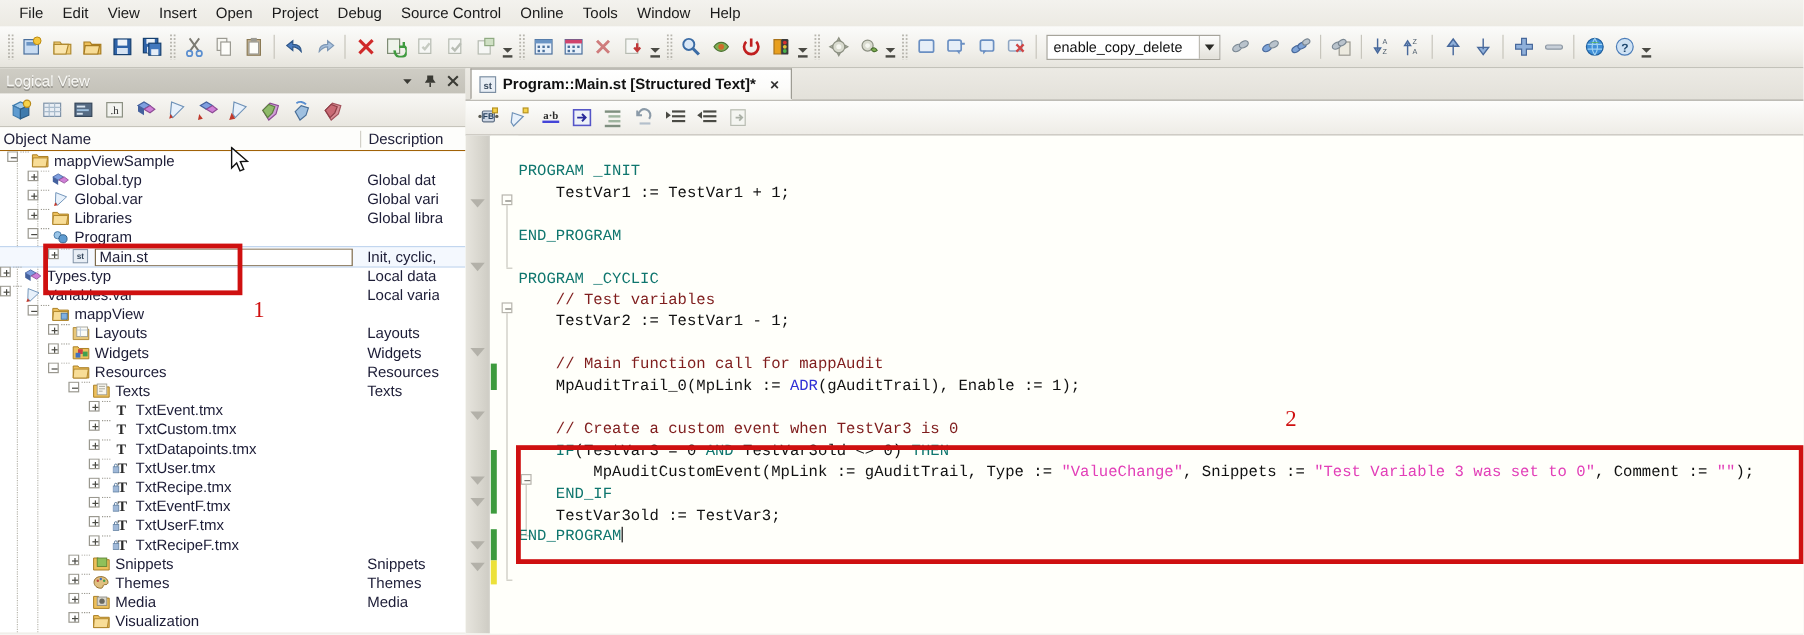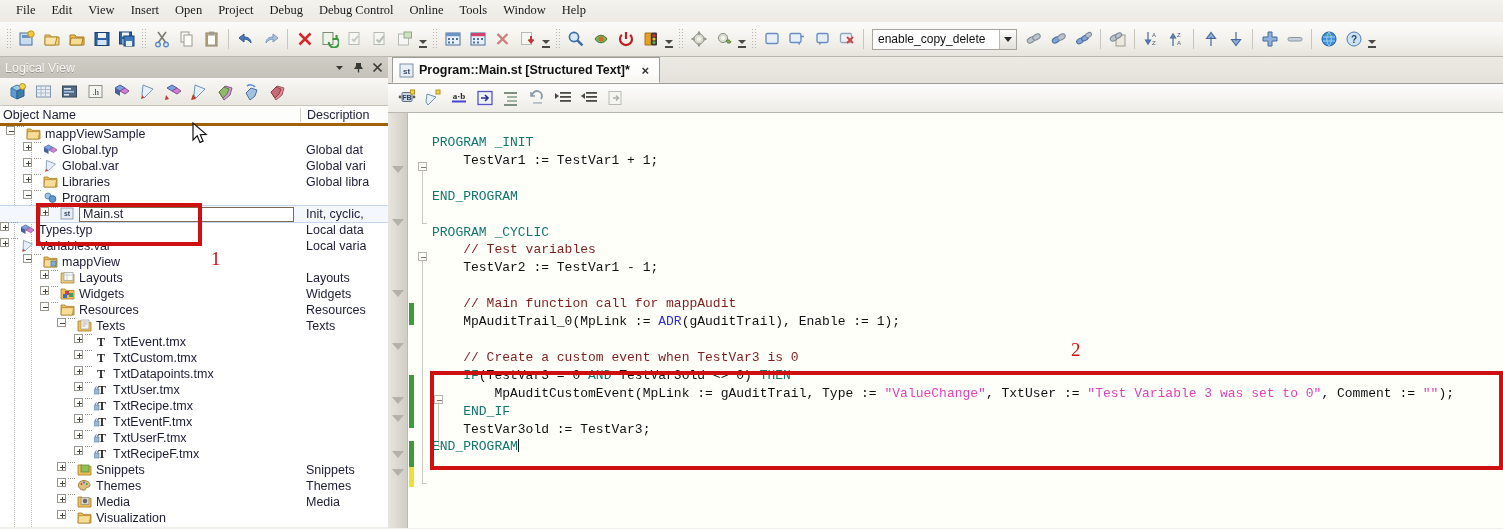--- a/index.html
+++ b/index.html
@@ -21,21 +21,20 @@
     position: absolute; left: 0; top: 0; width: 1503px; height: 22px;
     background: linear-gradient(to bottom, #f3f2ee 0%, #eceae3 100%);
     display: flex; align-items: center;
     padding-left: 8px;
     font-size: 12.5px; color: #1a1a1a;
   }
   .menubar .mi {
     padding: 2px 8px 3px 8px;
     white-space: nowrap;
     cursor: default;
-    font-family: Liberation Serif, serif;
   }
 
   
   .toolbar {
     position: absolute; left: 0; top: 22px; width: 1503px; height: 35px;
     background: linear-gradient(to bottom, #fbfbfa 0%, #f2f1ec 55%, #e6e4dd 100%);
     border-bottom: 1px solid #b9b7ae;
     display: flex; align-items: center;
     padding-left: 4px;
   }
@@ -102,21 +101,21 @@
     border-bottom: 1px solid #c6c4bb;
     display:flex; align-items:center; padding-left:4px;
   }
   .dock-tb .tb-btn { width: 24px; height: 24px; }
 
   .tree-head {
     height: 20px; width: 388px;
     background: #fdfdfb;
     display:flex; align-items:center;
     font-size: 12.5px; color:#20203a;
-    border-bottom: 3px solid #a16207;
+    border-bottom: 1px solid #a16207;
   }
   .tree-head .col1 { width: 300px; padding-left: 3px; }
   .tree-head .colsep { width:1px;height:14px;background:#d2d0c8; }
   .tree-head .col2 { padding-left: 6px; }
 
   .tree-body {
     position: relative;
     width: 388px; height: 401px;
     background: #ffffff;
     overflow: hidden;
@@ -237,21 +236,21 @@
 <div id="app">
 
   <div class="menubar">
     <div class="mi">File</div>
     <div class="mi">Edit</div>
     <div class="mi">View</div>
     <div class="mi">Insert</div>
     <div class="mi">Open</div>
     <div class="mi">Project</div>
     <div class="mi">Debug</div>
-    <div class="mi">Debug Control</div>
+    <div class="mi">Source Control</div>
     <div class="mi">Online</div>
     <div class="mi">Tools</div>
     <div class="mi">Window</div>
     <div class="mi">Help</div>
   </div>
 
   <div class="toolbar">
     <div class="tb-grip"></div>
 
     <div class="tb-btn">
@@ -1173,21 +1172,21 @@
 
 <span class="kw">PROGRAM _CYCLIC</span>
 <span class="cmt">    // Test variables</span>
 <span>    TestVar2 := TestVar1 - 1;</span>
 
 <span class="cmt">    // Main function call for mappAudit</span>
 <span>    MpAuditTrail_0(MpLink := </span><span class="fn">ADR</span><span>(gAuditTrail), Enable := 1);</span>
 
 <span class="cmt">    // Create a custom event when TestVar3 is 0</span>
 <span class="kw">    IF</span><span>(TestVar3 = 0 </span><span class="kw">AND</span><span> TestVar3old &lt;&gt; 0) </span><span class="kw">THEN</span>
-<span>        MpAuditCustomEvent(MpLink := gAuditTrail, Type := </span><span class="str">"ValueChange"</span><span>, TxtUser := </span><span class="str">"Test Variable 3 was set to 0"</span><span>, Comment := </span><span class="str">""</span><span>);</span>
+<span>        MpAuditCustomEvent(MpLink := gAuditTrail, Type := </span><span class="str">"ValueChange"</span><span>, Snippets := </span><span class="str">"Test Variable 3 was set to 0"</span><span>, Comment := </span><span class="str">""</span><span>);</span>
 <span class="kw">    END_IF</span>
 <span>    TestVar3old := TestVar3;</span>
 <span class="kw">END_PROGRAM</span><span class="caret"></span></pre>
     </div>
   </div>
 
   <div class="annbox" style="left:36px; top:203px; width:166px; height:43px;"></div>
   <div class="annnum" style="left:211px; top:248px;">1</div>
 
   <div class="annbox" style="left:430px; top:371px; width:1073px; height:99px;"></div>

